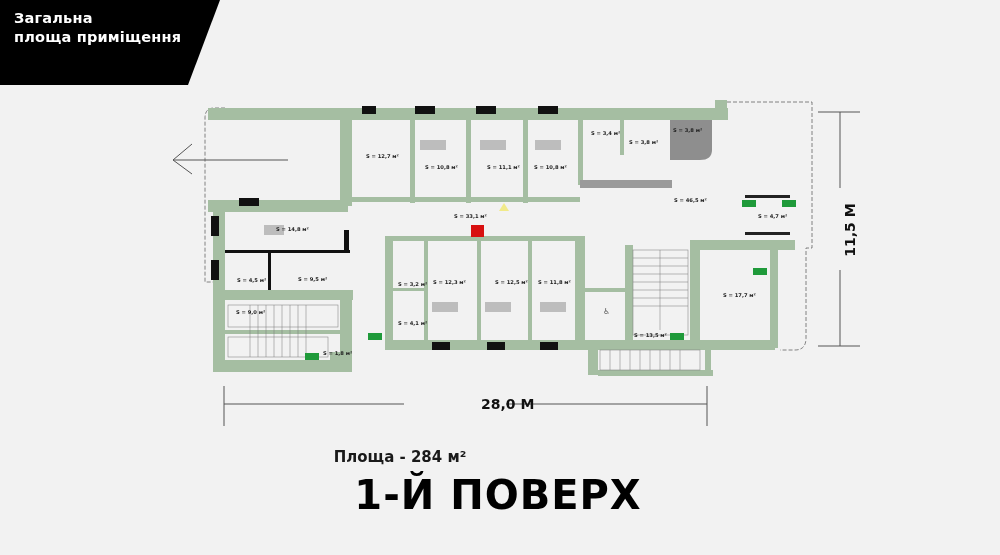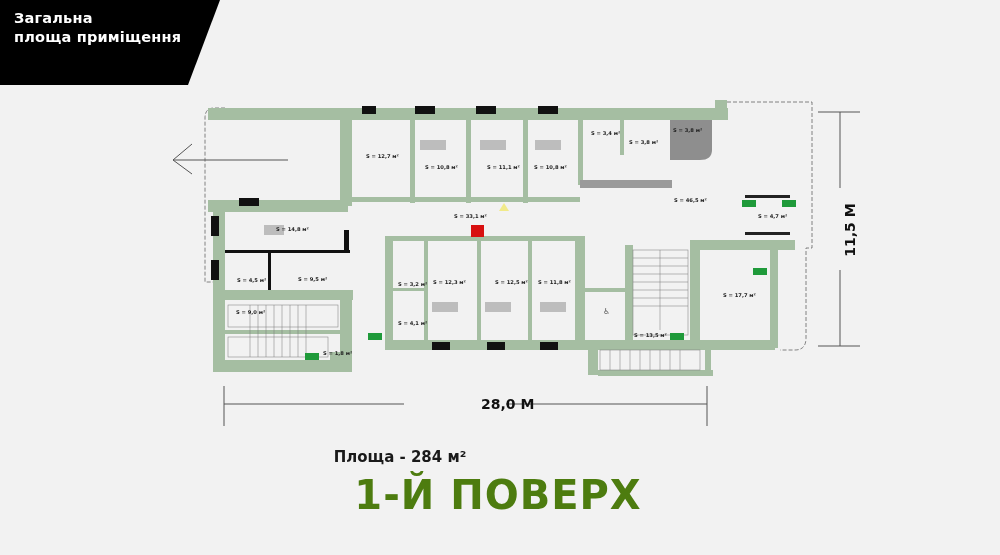--- a/index.html
+++ b/index.html
@@ -5,21 +5,21 @@
   html, body { margin:0; padding:0; }
   body { width:1000px; height:555px; background:#f2f2f2; position:relative; overflow:hidden; font-family:"DejaVu Sans", sans-serif; }
   .corner-banner { position:absolute; left:0; top:0; width:225px; height:85px; }
   .corner-banner svg { position:absolute; left:0; top:0; }
   .corner-text { position:absolute; left:14px; top:9px; color:#fff; font-size:14.5px; font-weight:600; line-height:19px; letter-spacing:0.2px; }
   .plan { position:absolute; left:0; top:0; }
   .room-label { font-family:"DejaVu Sans", sans-serif; font-size:5.2px; font-weight:700; fill:#222; }
   .dim-h { position:absolute; left:436px; top:396px; font-size:14px; font-weight:700; color:#111;margin-left:45px; }
   .dim-v { position:absolute; left:820px; top:222px; font-size:14px; font-weight:700; color:#111; transform:rotate(-90deg); transform-origin:center; width:60px; text-align:center; }
   .area { position:absolute; left:0; width:800px; top:448px; text-align:center; font-size:15px; font-weight:700; color:#1a1a1a; }
-  .floor-title { position:absolute; left:0; width:996px; top:472px; text-align:center; font-size:40px; font-weight:900; color:#4d7c0f; letter-spacing:1px; font-family:"DejaVu Sans", sans-serif; }
+  .floor-title { position:absolute; left:0; width:996px; top:472px; text-align:center; font-size:40px; font-weight:900; color:#000000; letter-spacing:1px; font-family:"DejaVu Sans", sans-serif; }
 </style>
 </head>
 <body>
 
 <div class="corner-banner">
   <svg width="225" height="85">
     <polygon points="0,0 220,0 188,85 0,85" fill="#000"></polygon>
   </svg>
   <div class="corner-text">
     <div>Загальна</div>

